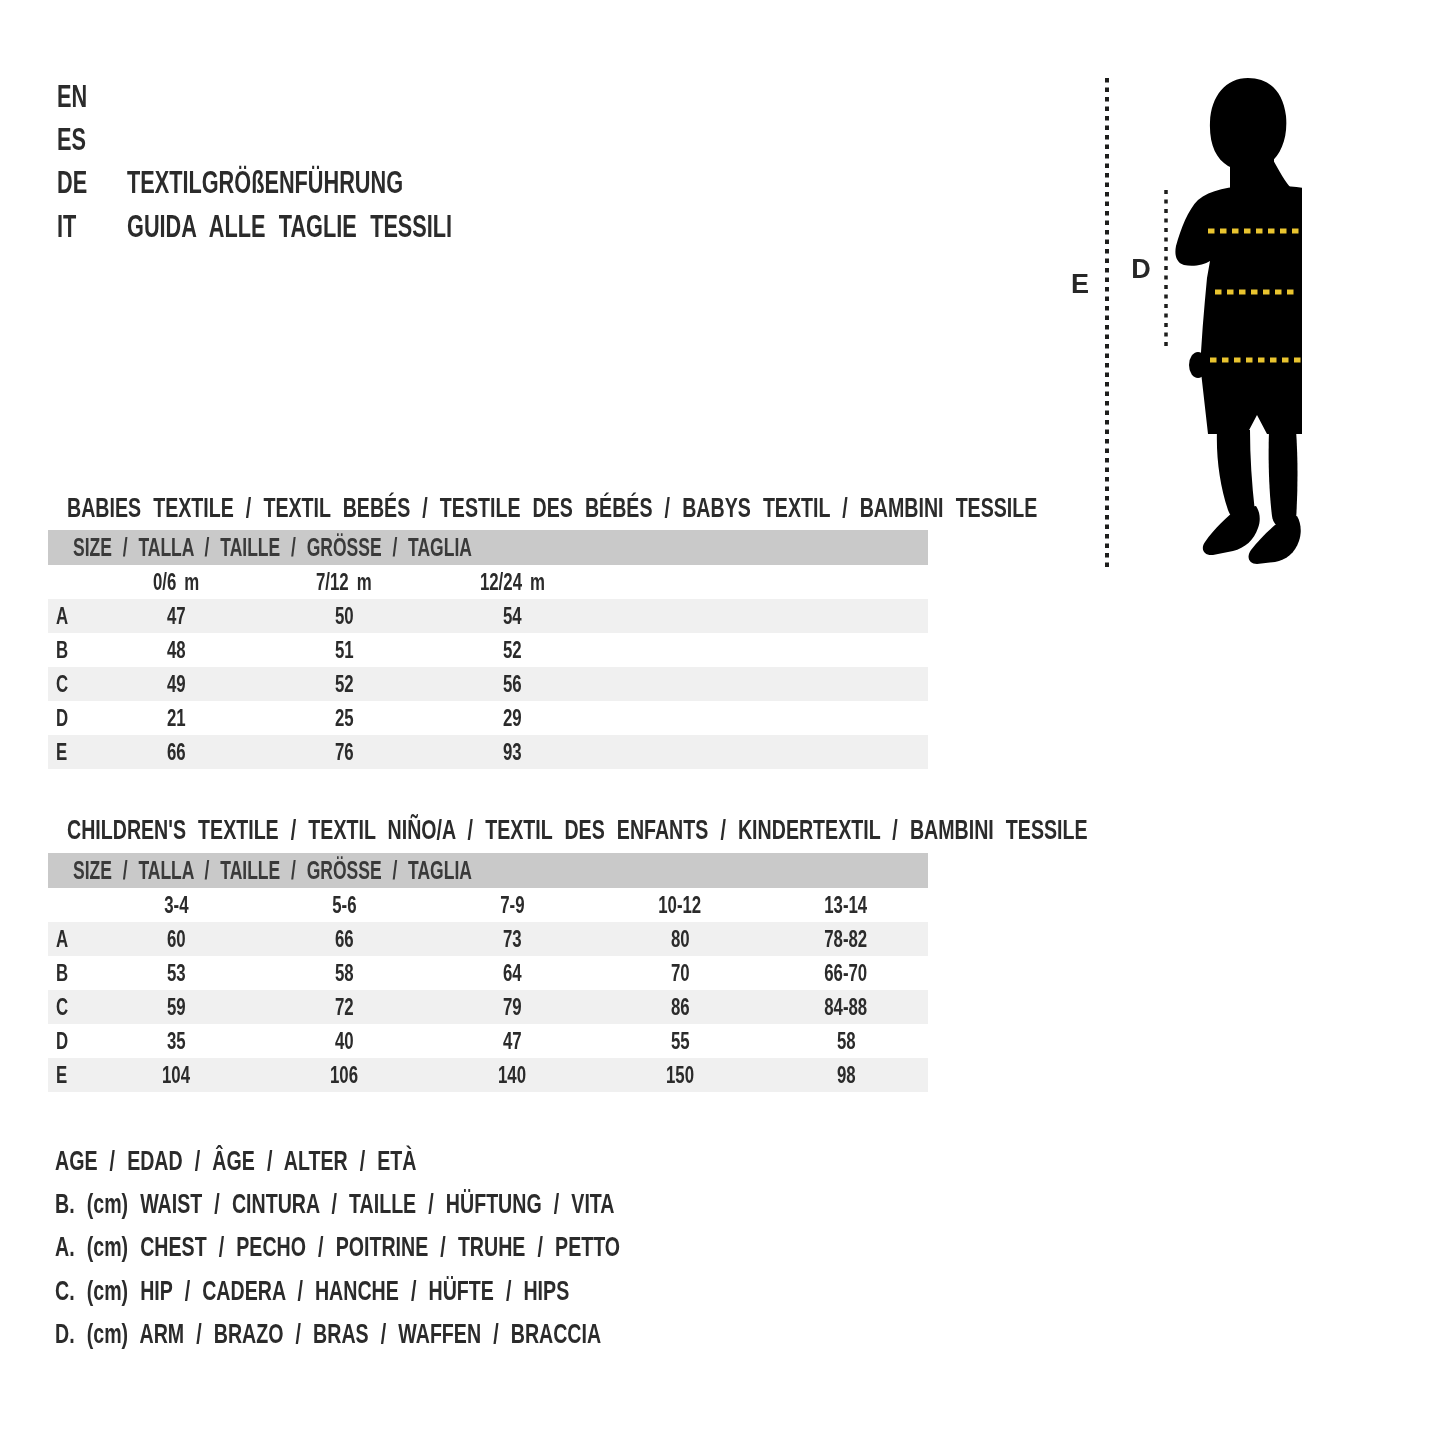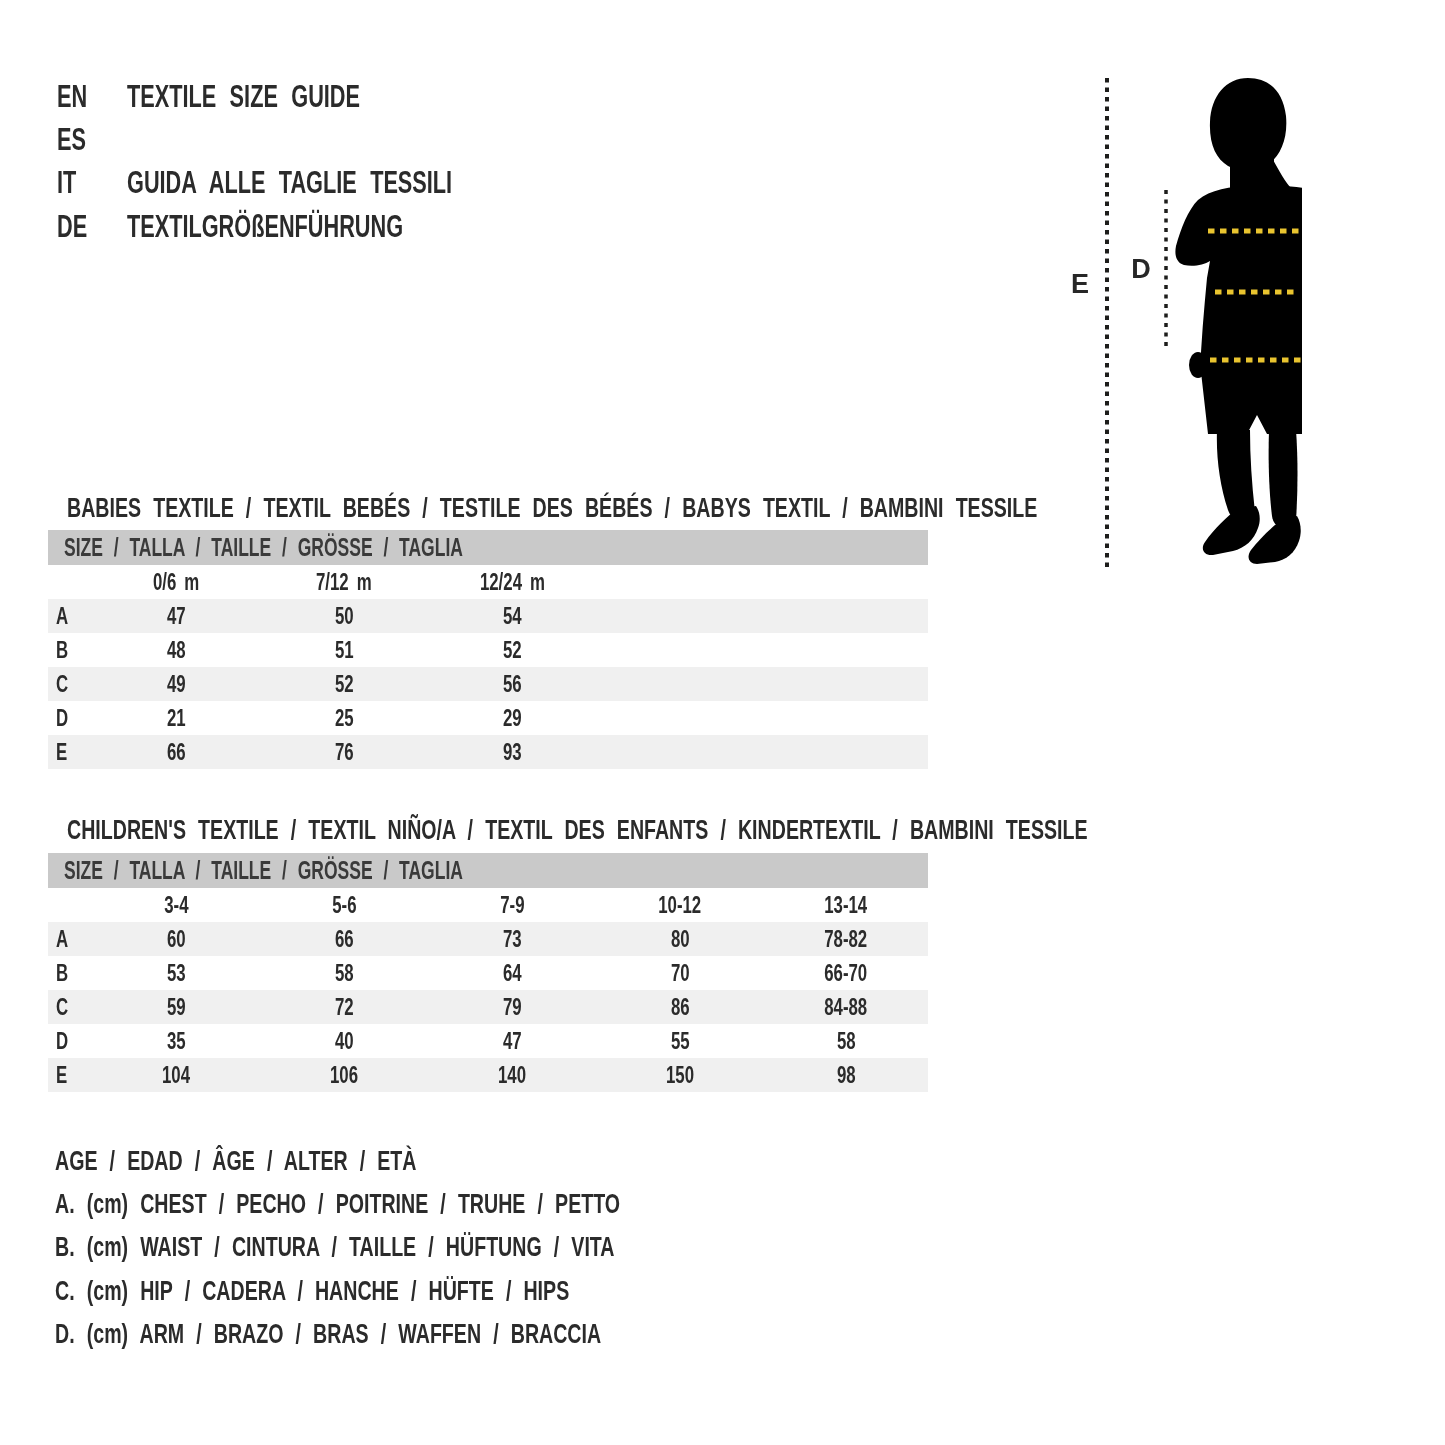--- a/index.html
+++ b/index.html
@@ -18,21 +18,21 @@
 
   
   .sec-title{position:absolute;left:55px;margin:12px;font-size:28px;font-weight:700;}
   #babies-title{top:480px;}
   #children-title{top:802px;}
 
   
   .size-table{position:absolute;left:48px;width:880px;}
   #babies-table{top:530px;}
   #children-table{top:853px;}
-  .size-bar{height:35px;background:#c9c9c9;display:flex;align-items:center;padding-left:16px;
+  .size-bar{height:35px;background:#c9c9c9;display:flex;align-items:center;padding-left:25px;
             font-size:25px;font-weight:700;color:#3a3a3a;}
   .trow{display:grid;grid-template-columns:44px 168px 168px 168px 168px 164px;
         height:34px;align-items:center;font-size:24px;font-weight:700;}
   .trow .cell{text-align:center;}
   .trow .rowlbl{text-align:left;padding-left:8px;}
   .trow.alt{background:#f0f0f0;}
 
   
   .legend{position:absolute;left:55px;top:1139px;font-size:28px;font-weight:700;text-align:center;}
   .legend .legend-line{height:43.4px;display:flex;align-items:center;}
@@ -42,32 +42,31 @@
   .figure text{font-family:"Liberation Sans",sans-serif;font-weight:700;font-size:27px;fill:#272727;}
 </style>
 </head>
 <body>
 
 <div class="page">
 
   <section class="langs">
     <div class="lang-row">
       <span class="lang-code"><span class="cnd">EN</span></span>
-      <span class="lang-title"><span class="cnd">TEXTILE SIZE GUIDE</span></span>
     </div>
     <div class="lang-row">
       <span class="lang-code"><span class="cnd">ES</span></span>
+    </div>
+    <div class="lang-row">
+      <span class="lang-code"><span class="cnd">DE</span></span>
+      <span class="lang-title"><span class="cnd">TEXTILGRÖßENFÜHRUNG</span></span>
     </div>
     <div class="lang-row">
       <span class="lang-code"><span class="cnd">IT</span></span>
       <span class="lang-title"><span class="cnd">GUIDA ALLE TAGLIE TESSILI</span></span>
-    </div>
-    <div class="lang-row">
-      <span class="lang-code"><span class="cnd">DE</span></span>
-      <span class="lang-title"><span class="cnd">TEXTILGRÖßENFÜHRUNG</span></span>
     </div>
   </section>
 
   <svg class="figure" width="395" height="530" viewBox="0 0 395 530">
 
     <line x1="57" y1="18" x2="57" y2="512" stroke="#1d1d1b" stroke-width="4" stroke-dasharray="4.5 5"></line>
     <text x="30" y="233" text-anchor="middle">E</text>
 
     <line x1="116" y1="130" x2="116" y2="288" stroke="#1d1d1b" stroke-width="3.5" stroke-dasharray="4 5.5"></line>
     <text x="91" y="218" text-anchor="middle">D</text>
@@ -212,26 +211,26 @@
       <span class="cell"><span class="cndc">150</span></span>
       <span class="cell"><span class="cndc">98</span></span>
     </div>
   </div>
 
   <section class="legend">
     <div class="legend-line">
         <span class="cnd">AGE / EDAD / ÂGE / ALTER / ETÀ</span>
       </div>
     <div class="legend-line">
+        <span class="cnd">B. (cm) WAIST / CINTURA / TAILLE / HÜFTUNG / VITA</span>
+      </div>
+    <div class="legend-line">
         <span class="cnd">A. (cm) CHEST / PECHO / POITRINE / TRUHE / PETTO</span>
       </div>
     <div class="legend-line">
-        <span class="cnd">B. (cm) WAIST / CINTURA / TAILLE / HÜFTUNG / VITA</span>
-      </div>
-    <div class="legend-line">
         <span class="cnd">C. (cm) HIP / CADERA / HANCHE / HÜFTE / HIPS</span>
       </div>
     <div class="legend-line">
         <span class="cnd">D. (cm) ARM / BRAZO / BRAS / WAFFEN / BRACCIA</span>
       </div>
   </section>
 
 </div>
 
 </body></html>

